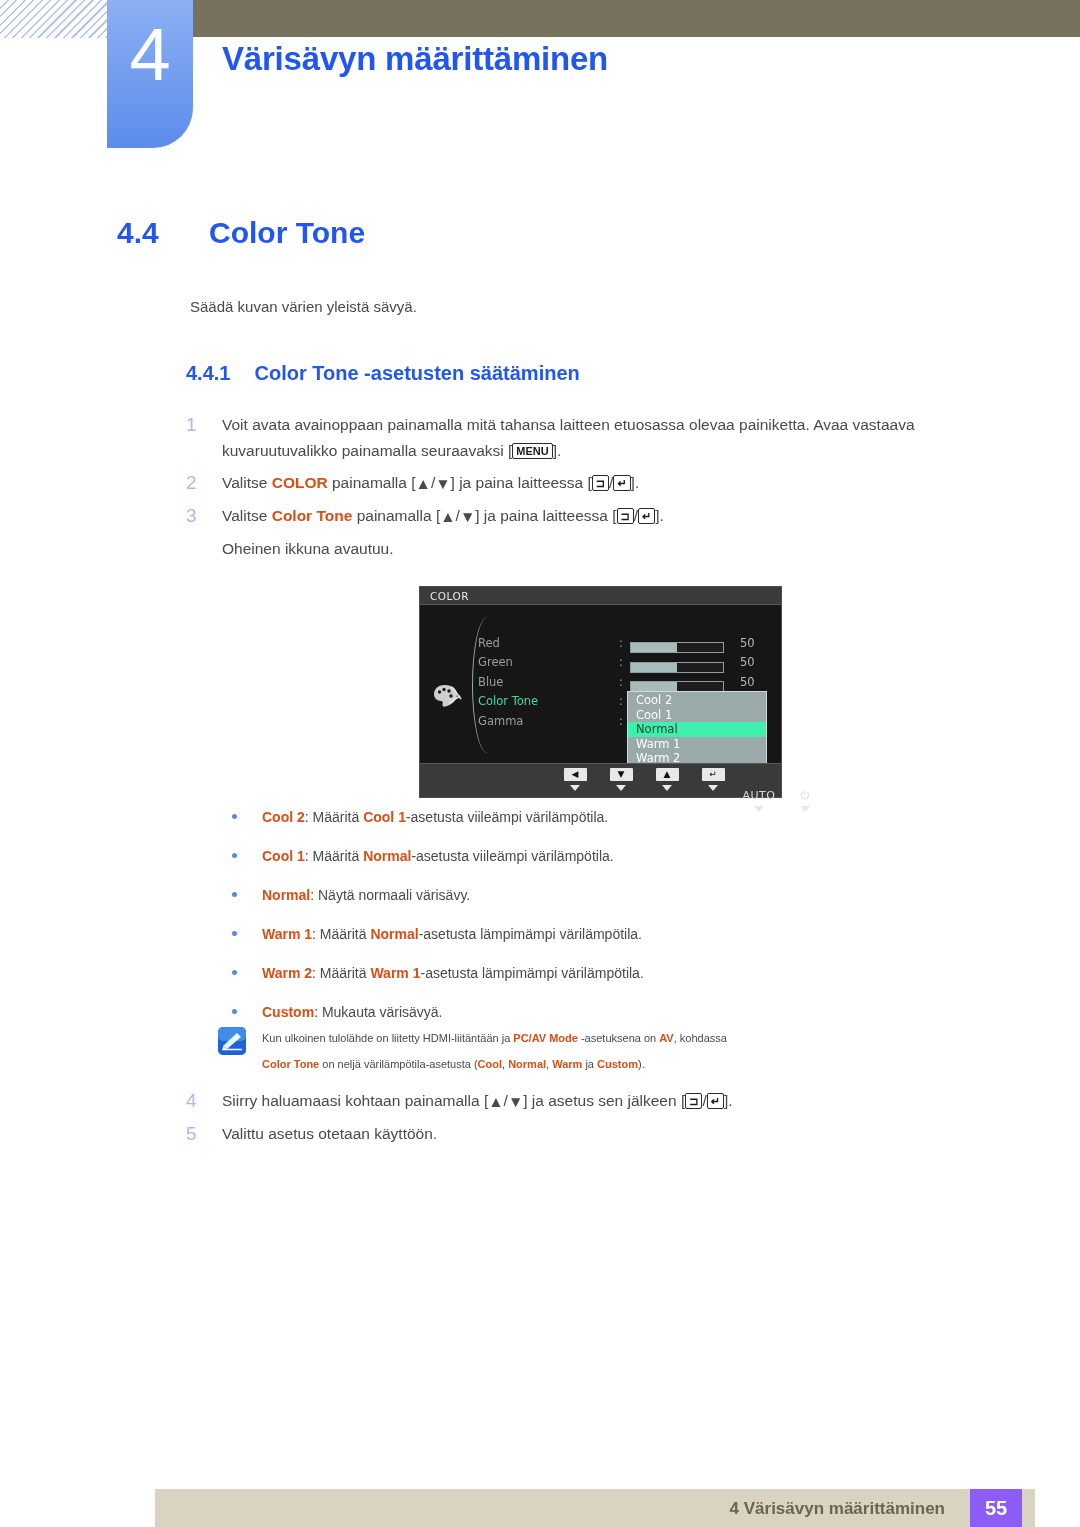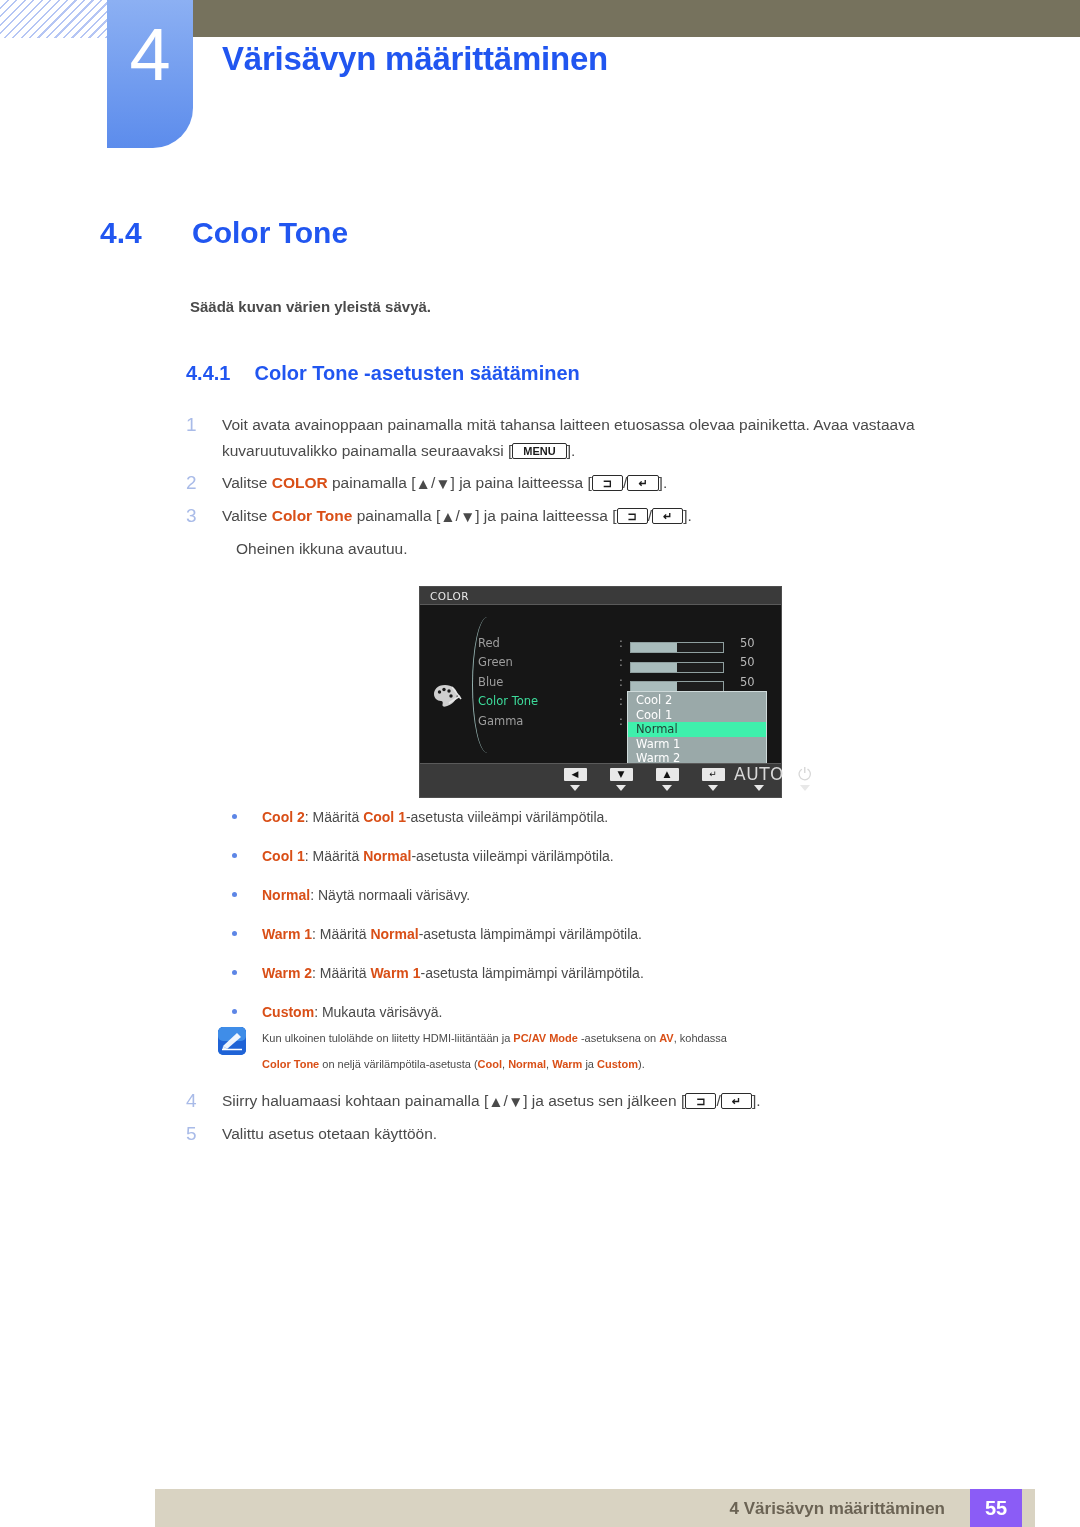--- a/index.html
+++ b/index.html
@@ -57,35 +57,34 @@
     left: 222px; top: 40px;
     font-size: 33px;
     font-weight: bold;
     color: #2156f0;
     letter-spacing: -0.2px;
   }
 
   
   .h2 {
     position: absolute;
-    left: 100px; top: 216px;
+    left: 117px; top: 216px;
     font-size: 30px;
     font-weight: bold;
     color: #2156f0;
     display: flex;
     gap: 40px;
   }
   .h2 .h2num { min-width: 52px; }
 
   .intro {
     position: absolute;
     left: 190px; top: 298px;
     font-size: 15px;
     color: #4a4a4a;
-    font-weight: bold;
   }
 
   .h3 {
     position: absolute;
     left: 186px; top: 362px;
     font-size: 20px;
     font-weight: bold;
     color: #2156f0;
     display: flex;
     gap: 24px;
@@ -114,33 +113,33 @@
   .step-body {
     font-size: 15.5px;
     line-height: 26px;
     color: #4a4a4a;
     flex: 1;
   }
   .sub-line {
     font-size: 15.5px;
     line-height: 26px;
     color: #4a4a4a;
-    margin-left: 50px;
+    margin-left: 36px;
     margin-top: 2px;
   }
   .kw { color: #d94f17; font-weight: bold; }
 
   
   .keybox {
     display: inline-block;
     border: 1.6px solid #2b2b2b;
     border-radius: 2px;
     font-size: 11px;
     font-weight: bold;
-    padding: 0 10px;
+    padding: 0 3px;
     line-height: 14px;
     vertical-align: 1px;
     color: #1b1b1b;
     font-family: "Liberation Sans", sans-serif;
   }
   .tri { display:inline-block; vertical-align: -1px; }
 
   
   .osd {
     position: absolute;
@@ -276,22 +275,23 @@
     display: flex;
     align-items: center;
     justify-content: center;
     font-size: 9px;
     line-height: 1;
   }
   .osd-btn-face.plain {
     background: transparent;
     color: #d8d8d8;
     width: 30px;
-    font-size: 17px;
+    font-size: 11px;
     letter-spacing: 0.5px;
+    margin-top: 21px;
   }
   .osd-btn-caret {
     margin-top: 4px;
     width: 0; height: 0;
     border-left: 5px solid transparent;
     border-right: 5px solid transparent;
     border-top: 6px solid #e8e8e8;
   }
 
   

